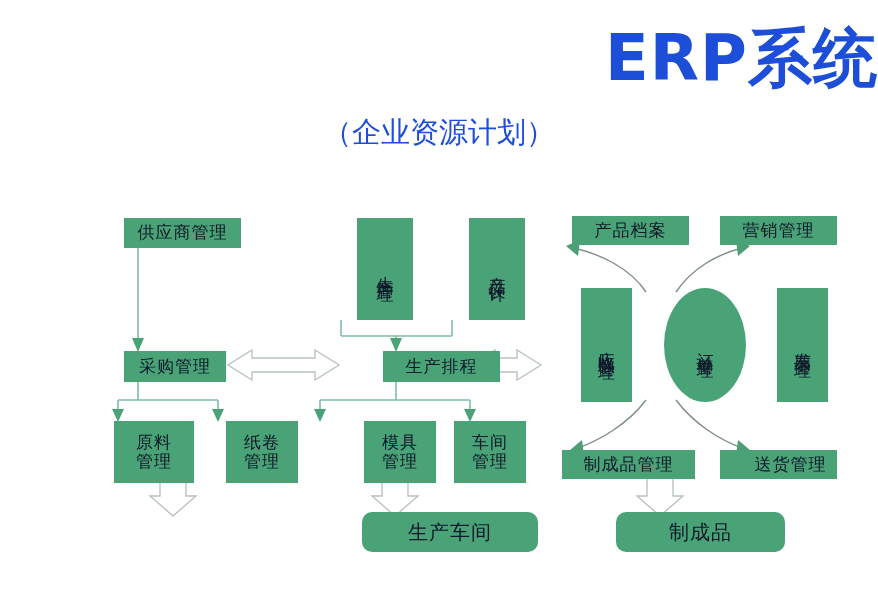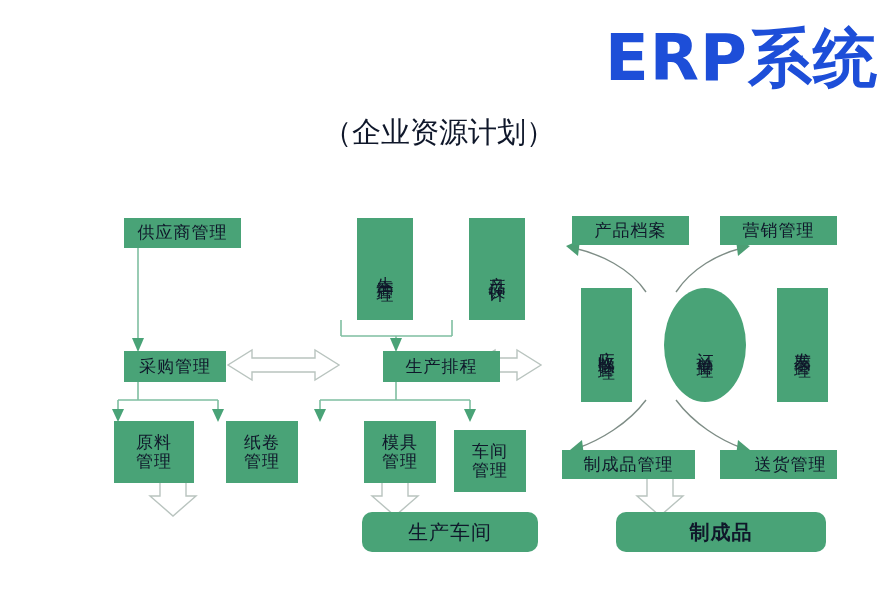--- a/index.html
+++ b/index.html
@@ -19,21 +19,21 @@
     font-size:64px;line-height:1;
     font-weight:bold;
     color:#1d4ed8;
     letter-spacing:1px;
     font-family:"DejaVu Sans","Liberation Sans",sans-serif;
   }
   .subtitle{
     position:absolute;left:0;top:118px;width:878px;
     text-align:center;
     font-size:29px;line-height:1;
-    color:#0f172a;
+    color:#1d4ed8;
     font-family:"DejaVu Sans","Liberation Sans",sans-serif;
   }
 
   
   .node{
     position:absolute;
     background:#49a377;
     color:#0f172a;
     display:flex;
     align-items:center;
@@ -132,34 +132,34 @@
 
   <div class="node vert" style="left:313px;top:218px;width:56px;height:102px;">生产管理</div>
 
   <div class="node vert" style="left:425px;top:218px;width:56px;height:102px;">产品设计</div>
 
   <div class="node h" style="left:339px;top:351px;width:117px;height:31px;">生产排程</div>
 
   <div class="node h2 wrap2" style="left:320px;top:421px;width:72px;height:62px;">模具
 管理</div>
 
-  <div class="node h2 wrap2" style="left:410px;top:430px;width:72px;height:62px;">车间
+  <div class="node h2 wrap2" style="left:410px;top:421px;width:72px;height:62px;">车间
 管理</div>
 
   <div class="node rounded" style="left:318px;top:512px;width:176px;height:40px;">生产车间</div>
 
   <div class="node h" style="left:528px;top:216px;width:117px;height:29px;">产品档案</div>
 
   <div class="node h" style="left:676px;top:216px;width:117px;height:29px;">营销管理</div>
 
   <div class="node vert" style="left:537px;top:288px;width:51px;height:114px;">应收款管理</div>
 
   <div class="node ellipse" style="left:620px;top:288px;width:82px;height:114px;writing-mode:vertical-rl;text-orientation:upright;font-size:17px;letter-spacing:3px;">订单管理</div>
 
   <div class="node vert" style="left:733px;top:288px;width:51px;height:114px;">发票管理</div>
 
   <div class="node h" style="left:518px;top:450px;width:133px;height:29px;">制成品管理</div>
 
   <div class="node h" style="left:676px;top:450px;width:117px;height:29px;padding-left:24px;">送货管理</div>
 
-  <div class="node rounded" style="left:572px;top:512px;width:210px;height:40px;font-weight:bold;">制成品</div>
+  <div class="node rounded" style="left:572px;top:512px;width:169px;height:40px;">制成品</div>
 
 </div>
 
 </body></html>

